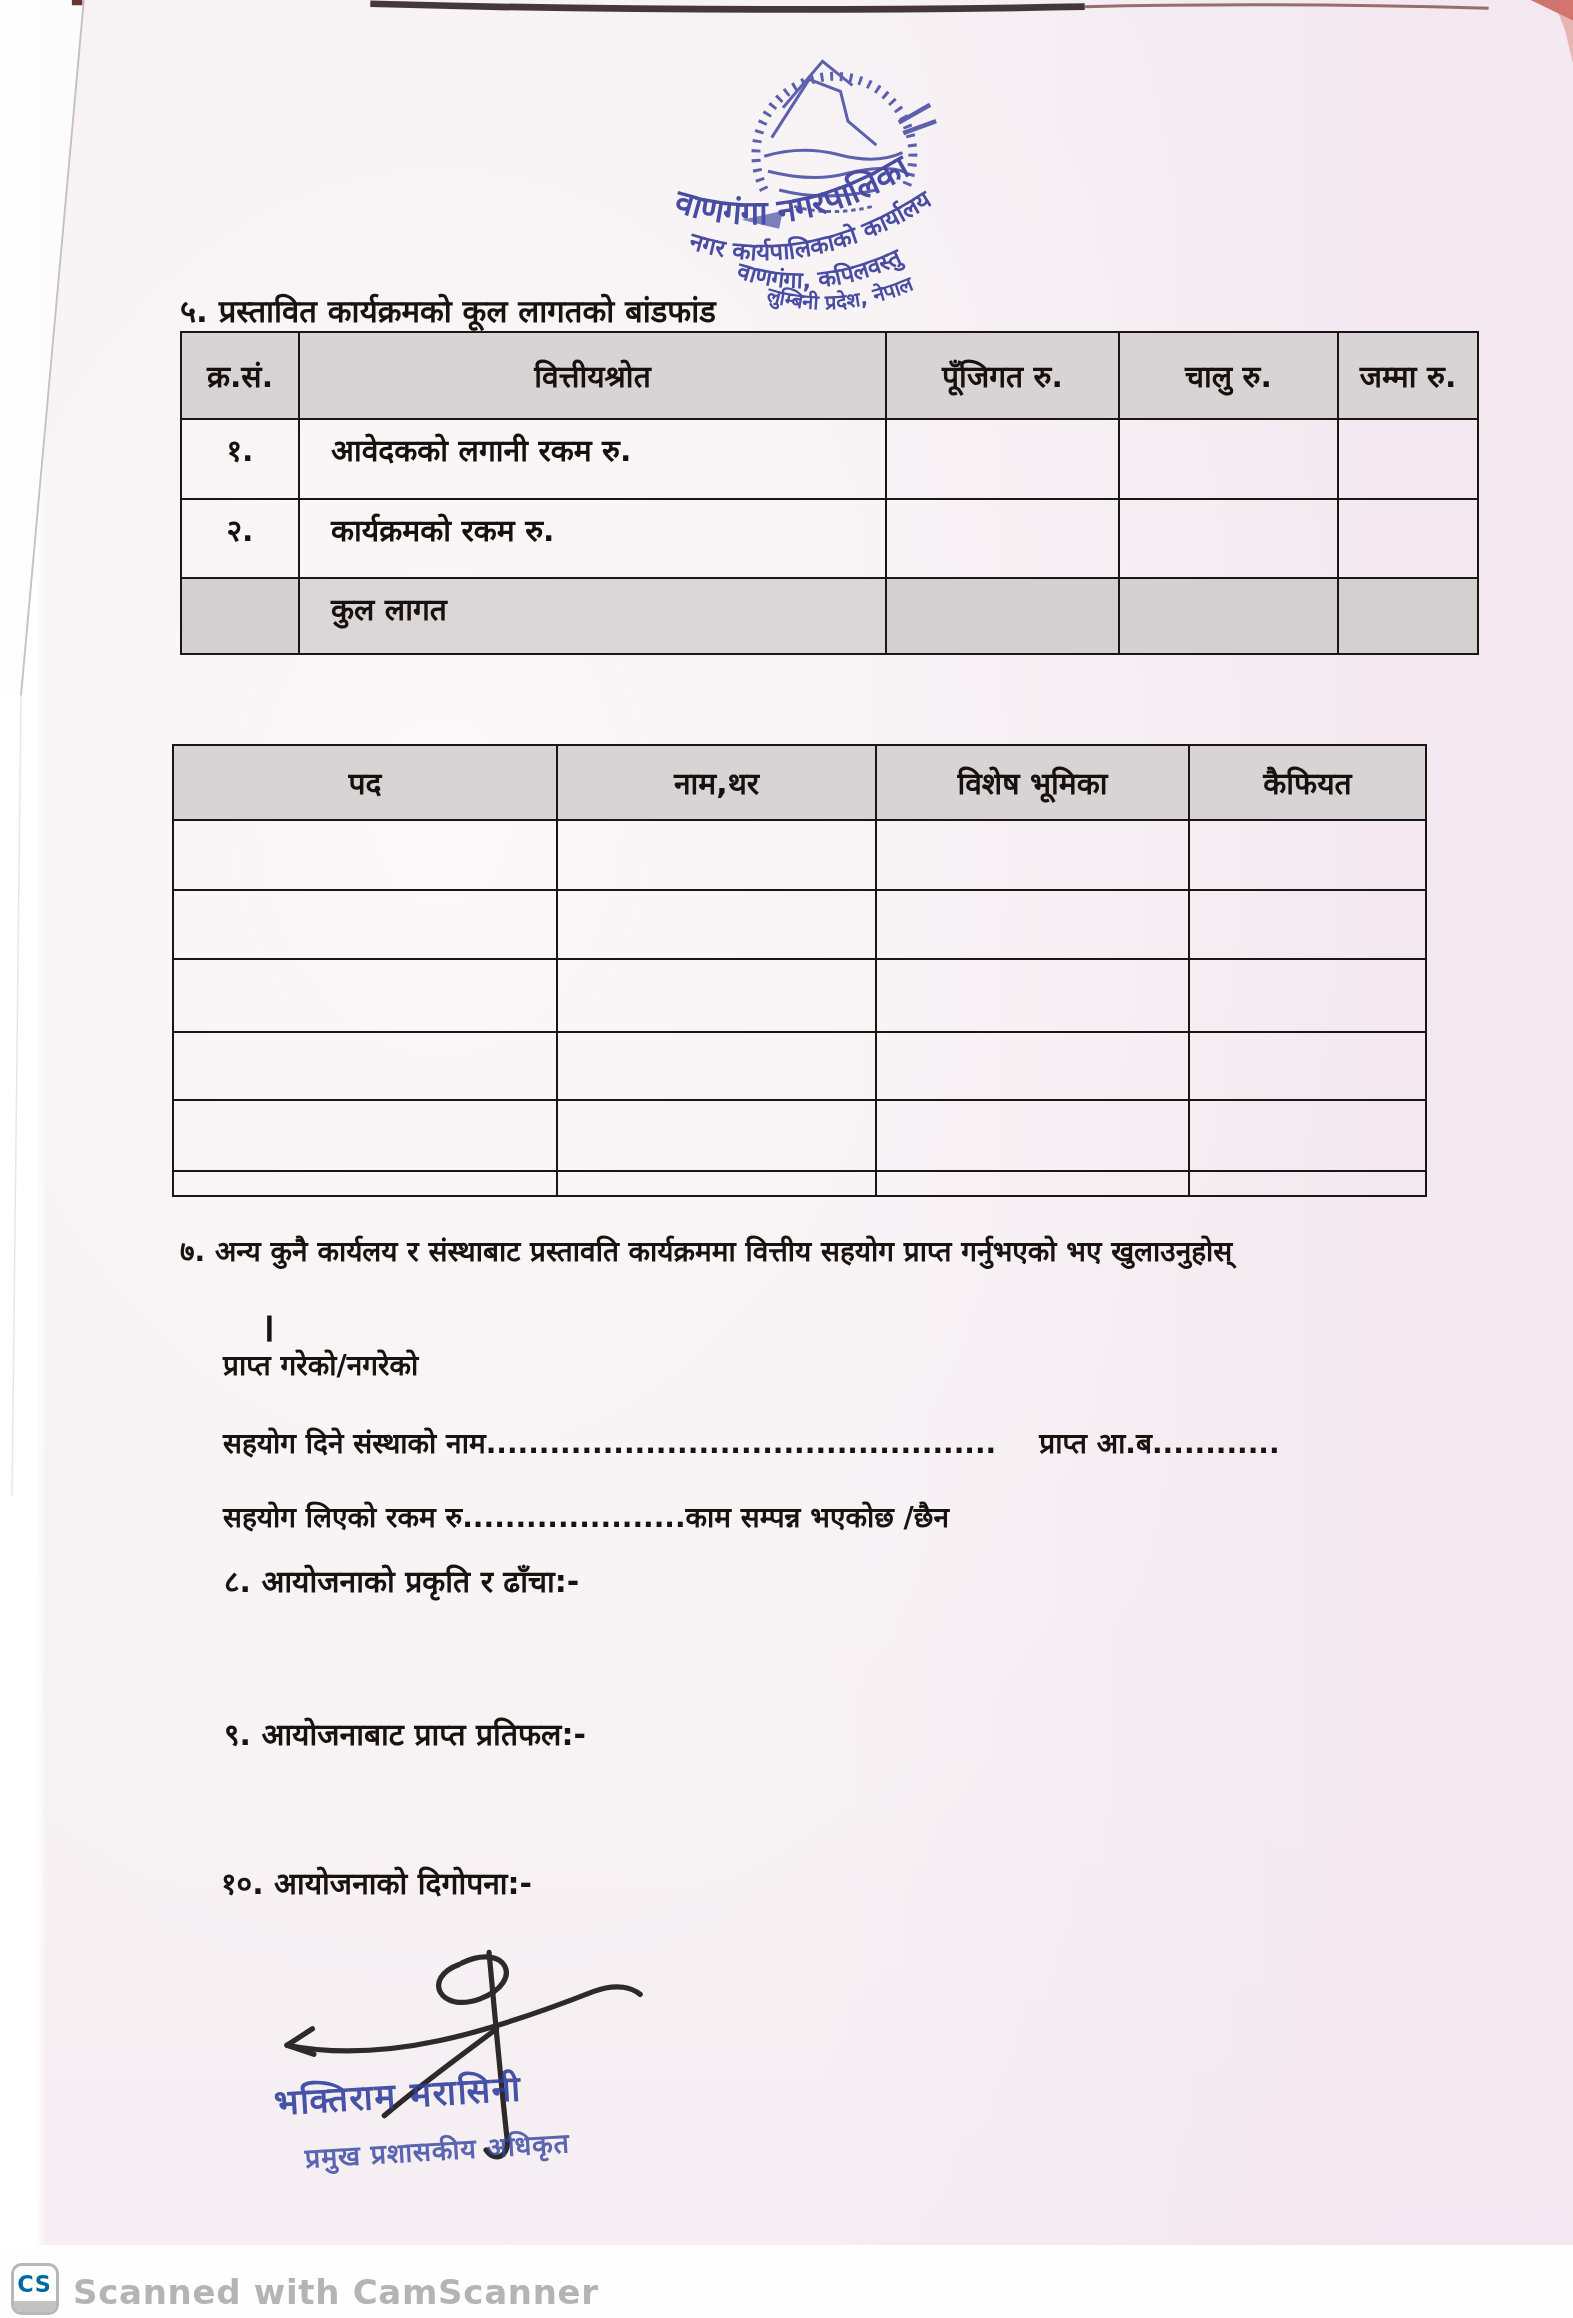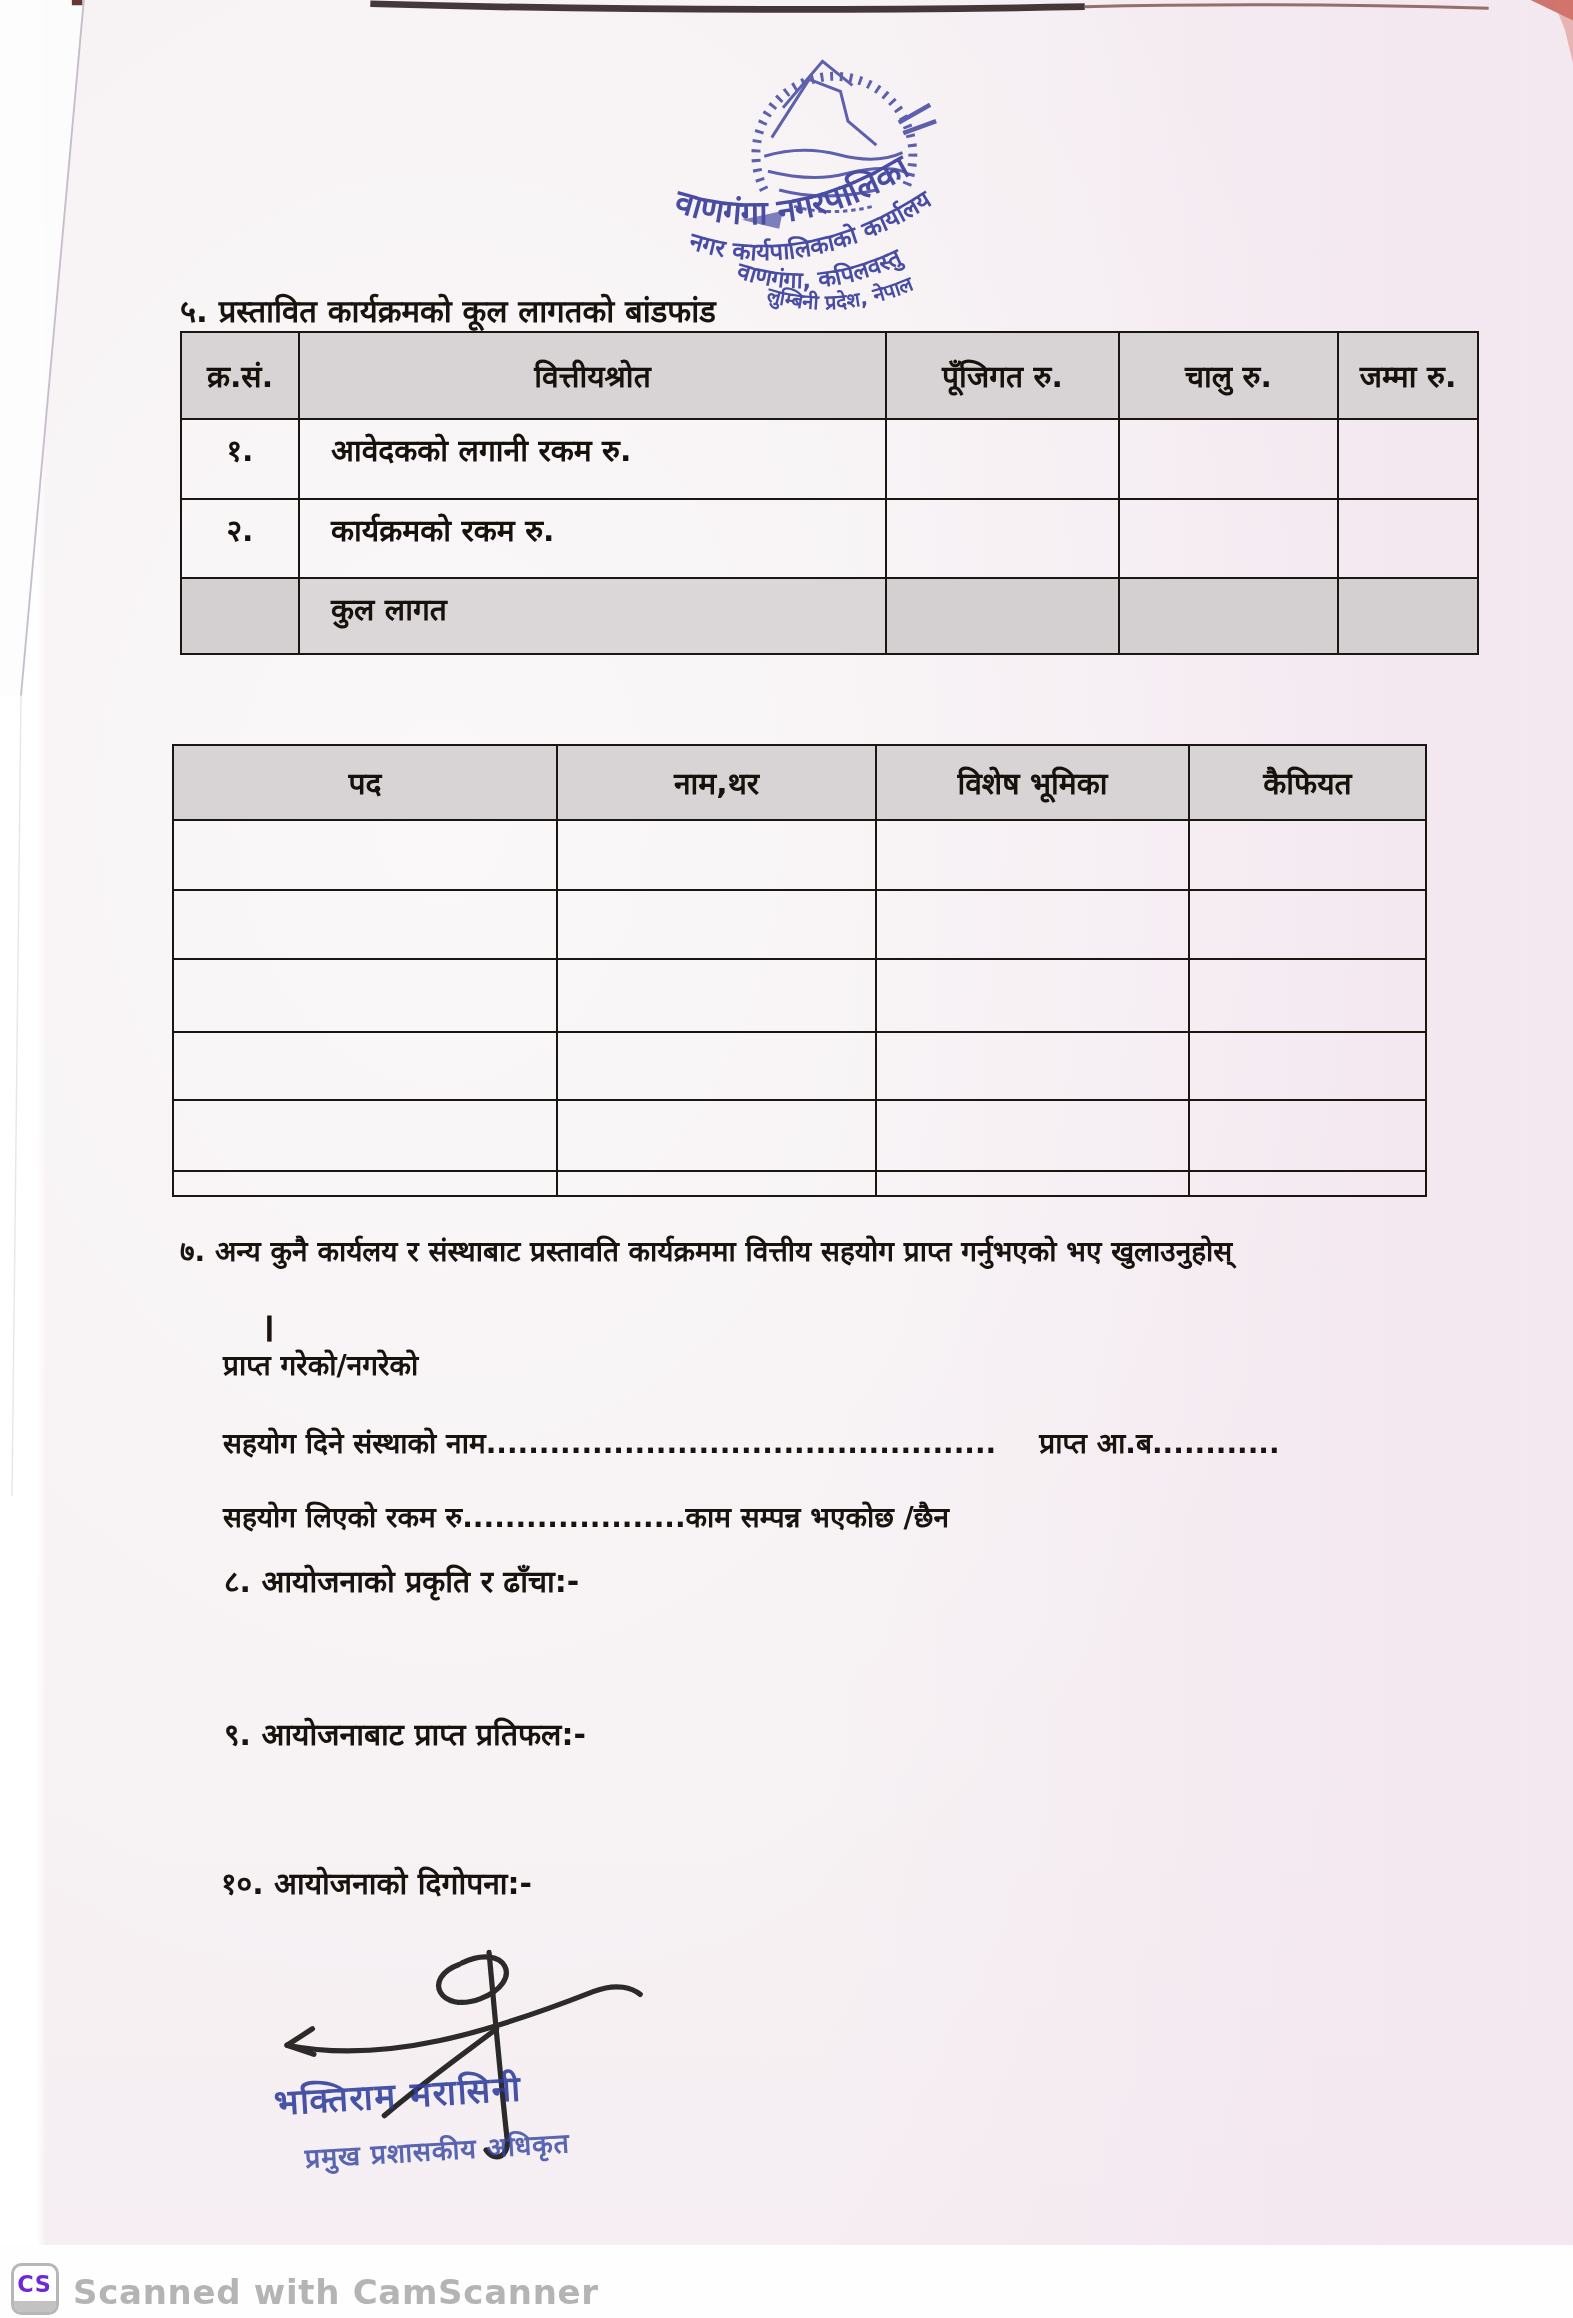--- a/index.html
+++ b/index.html
@@ -31,21 +31,21 @@
   
   .sig{left:266px;top:1942px;width:494px;height:232px;}
   .stamp-name{left:274px;top:2078px;font-size:35px;font-weight:700;color:#2e3d9b;
       transform:rotate(-3.4deg);transform-origin:left center;opacity:.88;white-space:nowrap;letter-spacing:1.5px;}
   .stamp-title{left:305px;top:2139px;font-size:27px;font-weight:700;color:#3343a0;
       transform:rotate(-3.4deg);transform-origin:left center;opacity:.8;white-space:nowrap;letter-spacing:0.7px;}
   
   .footer-strip{left:0;top:2245px;width:1574px;height:73px;background:#fefefe;}
   .cs-logo{left:10.5px;top:2263px;width:48px;height:52px;border:3px solid #b7b7b7;border-radius:10.5px;
       background:#fff;box-sizing:border-box;}
-  .cs-logo span{display:block;text-align:center;font-size:22.4px;font-weight:700;color:#6d28d9;margin-top:4.5px;letter-spacing:0.7px;}
+  .cs-logo span{display:block;text-align:center;font-size:22.4px;font-weight:700;color:#0369a1;margin-top:4.5px;letter-spacing:0.7px;}
   .cs-tab{position:absolute;left:0;bottom:0;width:100%;height:11.2px;background:#c2c2c2;border-radius:0 0 6.7px 6.7px;}
   .cs-text{left:73px;top:2272px;font-size:34px;font-weight:700;color:#b4b4b4;letter-spacing:0.7px;white-space:nowrap;}
   .danda{font-size:40px;font-weight:700;}
   .dotline{font-size:28px;font-weight:700;white-space:nowrap;}
 </style>
 </head>
 <body>
 
 <div class="page">
 

